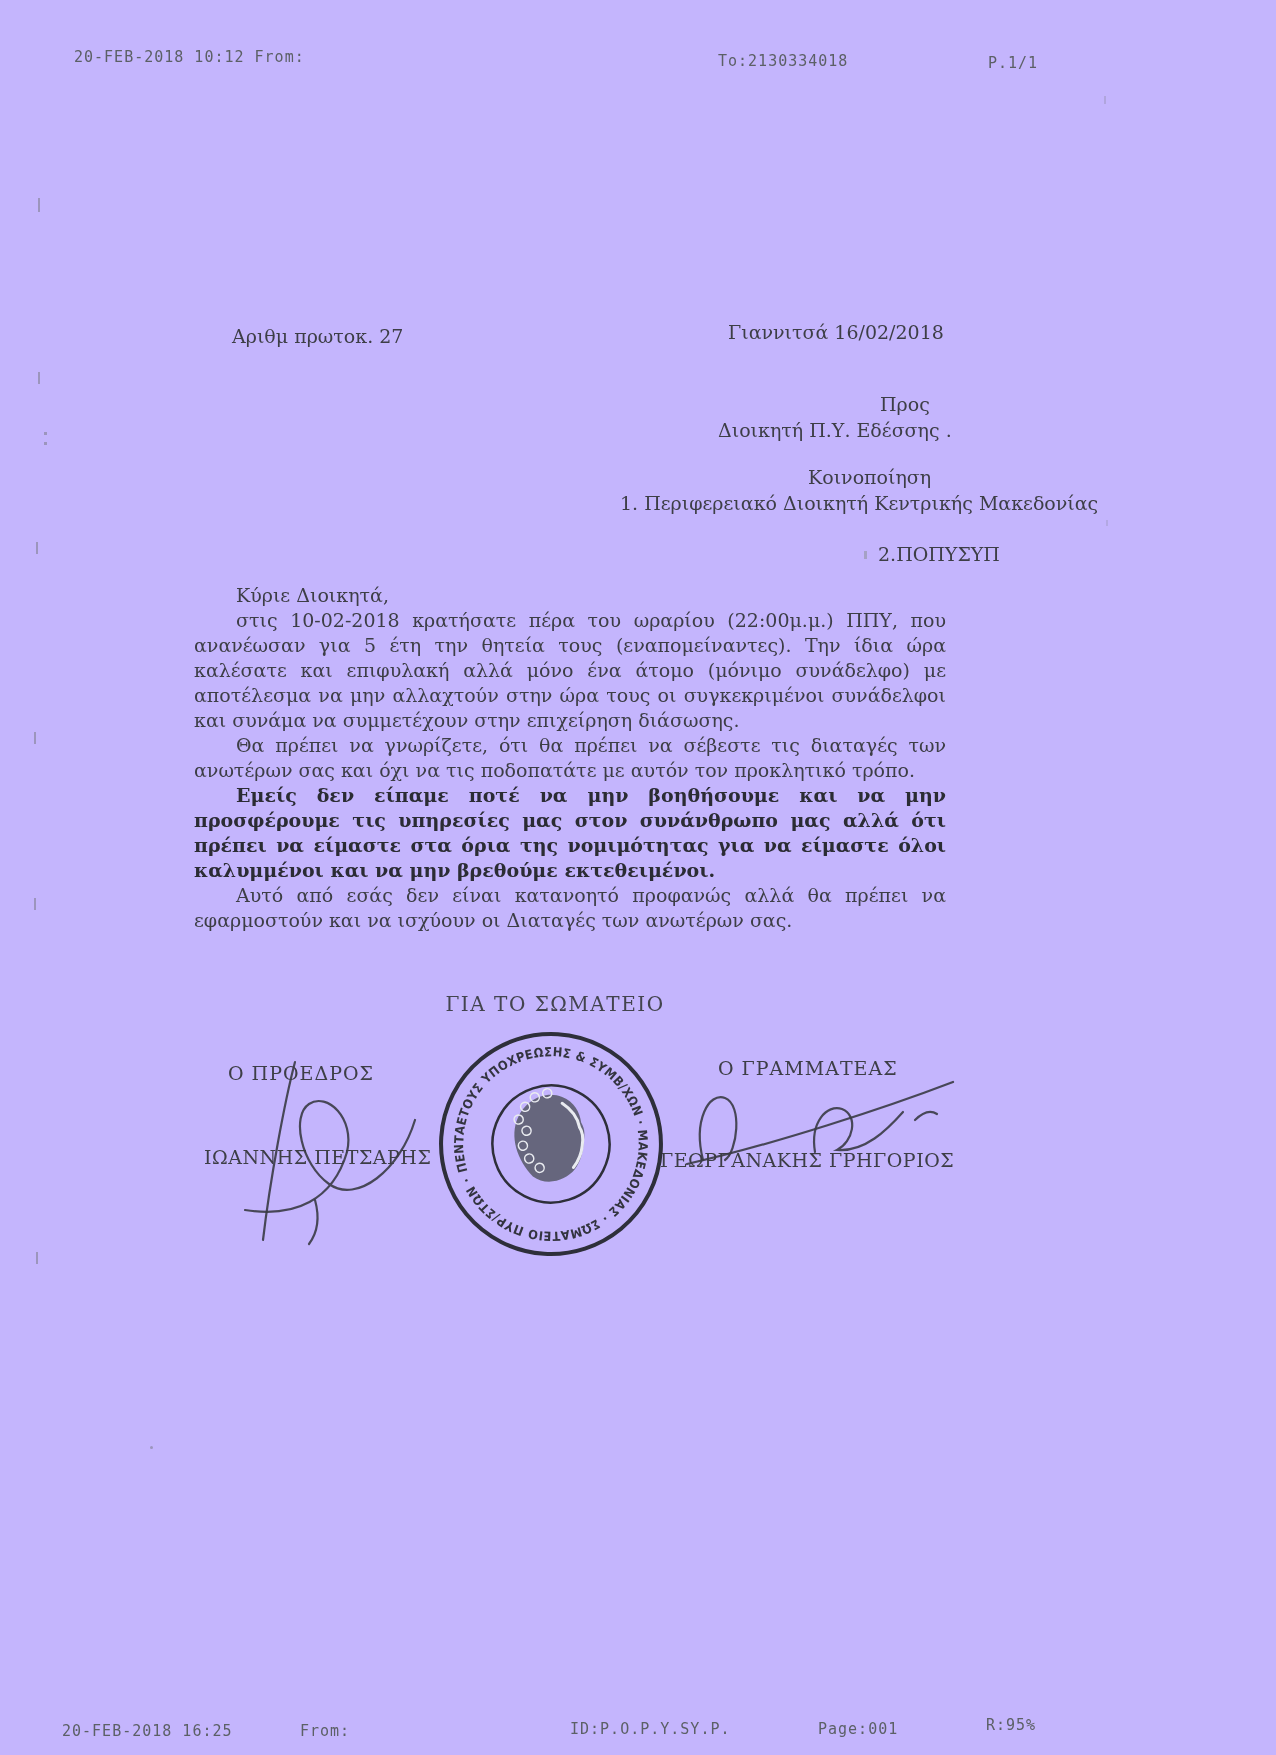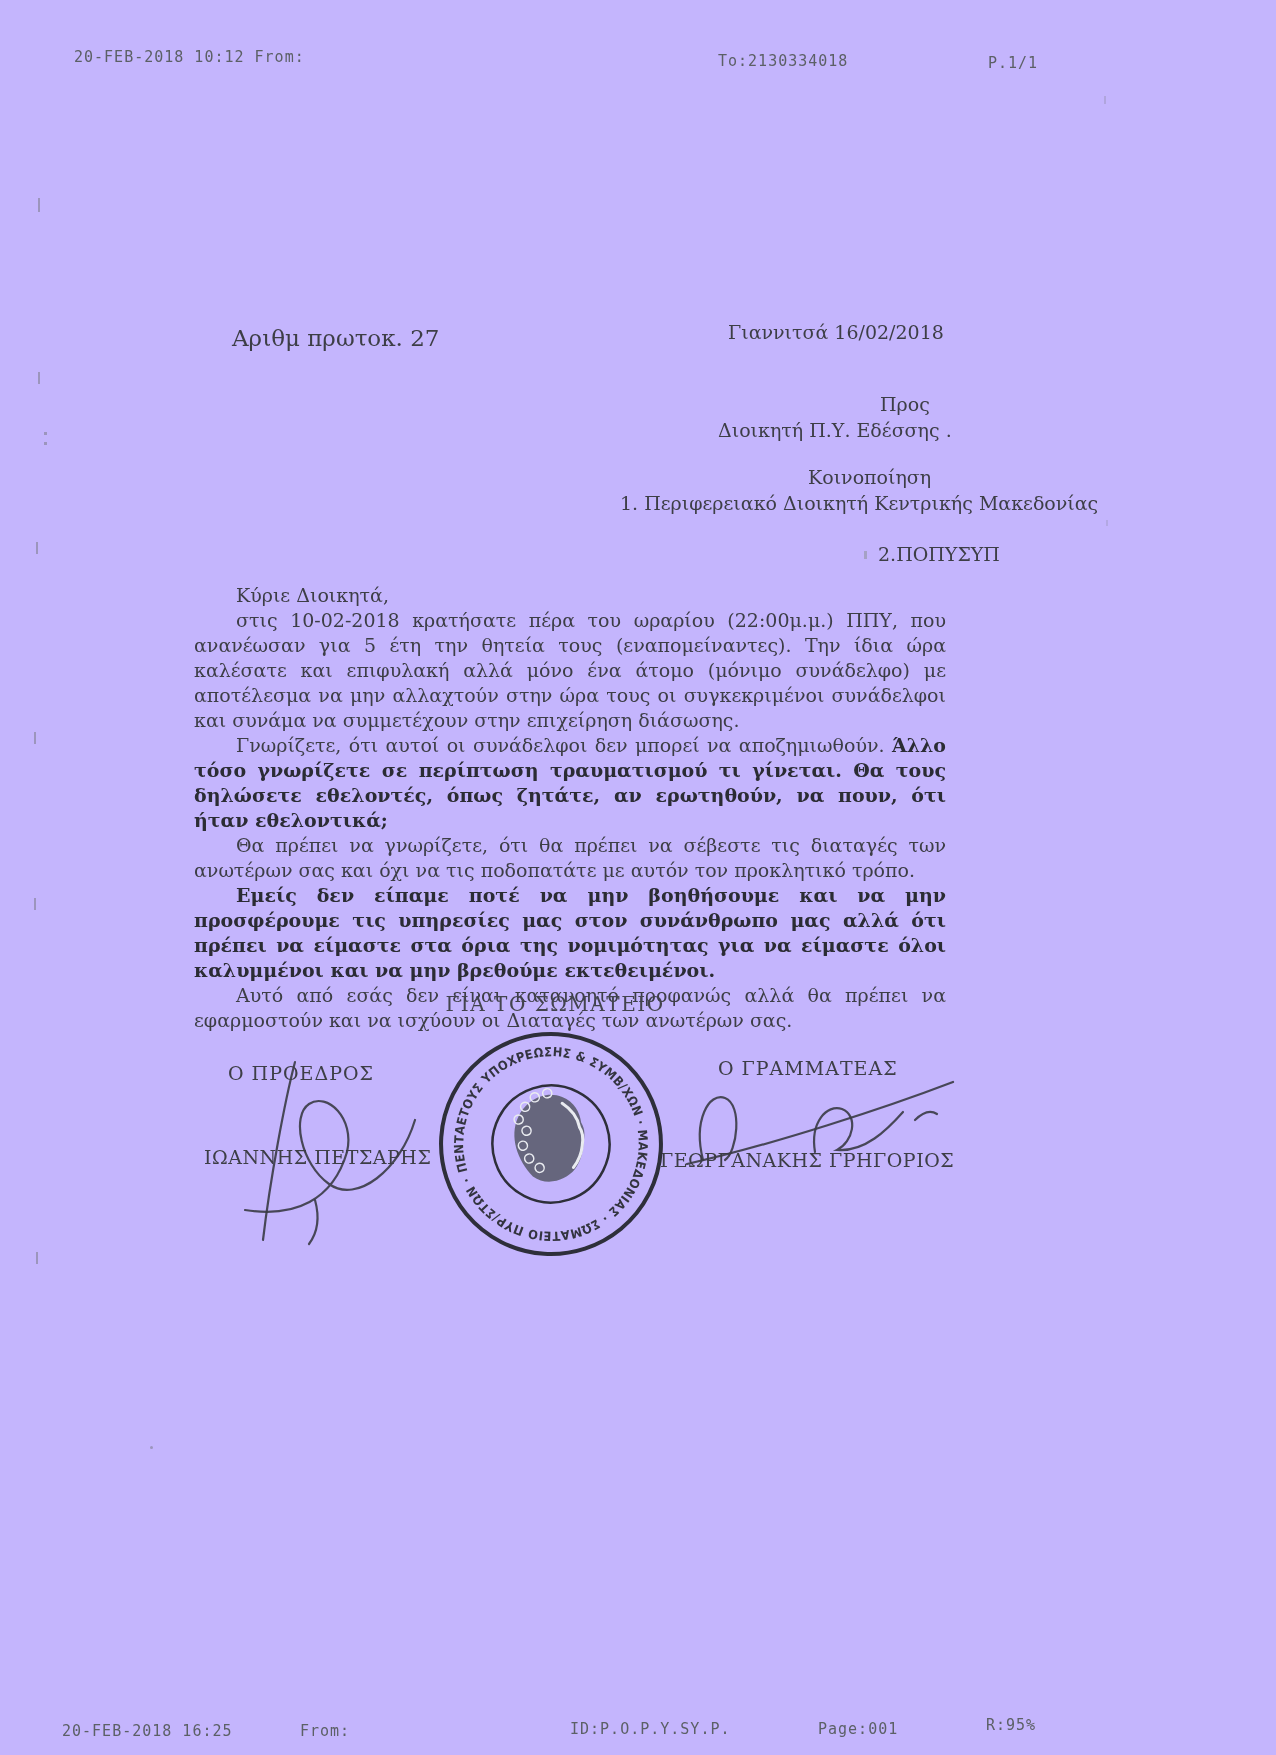--- a/index.html
+++ b/index.html
@@ -31,21 +31,21 @@
   .ft-res{left:986px;top:1716px;}
 
   
   .title{
     position:absolute;left:200px;top:248px;width:738px;
     font-weight:700;font-size:20px;line-height:32px;
     letter-spacing:.5px;color:#43444e;
   }
   .title-l1{display:block;text-align:justify;text-align-last:justify;}
   .title-l2{display:block;}
-  .protocol{position:absolute;left:232px;top:325px;font-size:23px;}
+  .protocol{position:absolute;left:232px;top:325px;font-size:19px;}
   .place-date{position:absolute;left:728px;top:321px;font-size:19px;}
 
   
   .to-label{position:absolute;left:880px;top:393px;font-size:19px;}
   .to-line{position:absolute;left:718px;top:419px;font-size:19px;}
   .cc-label{position:absolute;left:808px;top:466px;font-size:19px;text-align:center;}
   .cc-item1{position:absolute;left:620px;top:492px;font-size:19px;}
   .cc-item2{position:absolute;left:878px;top:543px;font-size:19px;}
   .cc-item2::before{content:"";position:absolute;left:-14px;top:8px;width:3px;height:8px;background:#8d8f98;opacity:.55;}
 
@@ -109,21 +109,20 @@
 
   <div class="to-label">Προς</div>
   <div class="to-line">Διοικητή Π.Υ. Εδέσσης .</div>
   <div class="cc-label">Κοινοποίηση</div>
   <div class="cc-item1">1.  Περιφερειακό Διοικητή Κεντρικής Μακεδονίας</div>
   <div class="cc-item2">2.ΠΟΠΥΣΥΠ</div>
 
   <div class="body-text">
     <div class="salutation">Κύριε Διοικητά,</div>
   <p class="para"><span>στις 10-02-2018 κρατήσατε πέρα του ωραρίου (22:00μ.μ.) ΠΠΥ, που ανανέωσαν για 5 έτη την θητεία τους (εναπομείναντες). Την ίδια ώρα καλέσατε και επιφυλακή αλλά μόνο ένα άτομο (μόνιμο συνάδελφο) με αποτέλεσμα να μην αλλαχτούν στην ώρα τους οι συγκεκριμένοι συνάδελφοι και συνάμα να συμμετέχουν στην επιχείρηση διάσωσης.</span></p>
-      <p class="para"><span>Γνωρίζετε, ότι αυτοί οι συνάδελφοι δεν μπορεί να αποζημιωθούν. </span><b>Άλλο τόσο γνωρίζετε σε περίπτωση τραυματισμού τι γίνεται. Θα τους δηλώσετε εθελοντές, όπως ζητάτε, αν ερωτηθούν, να πουν, ότι ήταν εθελοντικά;</b></p>
       <p class="para"><span>Θα πρέπει να γνωρίζετε, ότι θα πρέπει να σέβεστε τις διαταγές των ανωτέρων σας και όχι να τις ποδοπατάτε με αυτόν τον προκλητικό τρόπο.</span></p>
       <p class="para"><b>Εμείς δεν είπαμε ποτέ να μην βοηθήσουμε και να μην προσφέρουμε τις υπηρεσίες μας στον συνάνθρωπο μας αλλά ότι πρέπει να είμαστε στα όρια της νομιμότητας για να είμαστε όλοι καλυμμένοι και να μην βρεθούμε εκτεθειμένοι.</b></p>
       <p class="para"><span>Αυτό από εσάς δεν είναι κατανοητό προφανώς αλλά θα πρέπει να εφαρμοστούν και να ισχύουν οι Διαταγές των ανωτέρων σας.</span></p>
     </div>
 
   <div class="for-union">ΓΙΑ ΤΟ ΣΩΜΑΤΕΙΟ</div>
   <div class="pres-label">Ο ΠΡΟΕΔΡΟΣ</div>
   <div class="sec-label">Ο ΓΡΑΜΜΑΤΕΑΣ</div>
   <div class="pres-name">ΙΩΑΝΝΗΣ ΠΕΤΣΑΡΗΣ</div>
   <div class="sec-name">ΓΕΩΡΓΑΝΑΚΗΣ ΓΡΗΓΟΡΙΟΣ</div>

